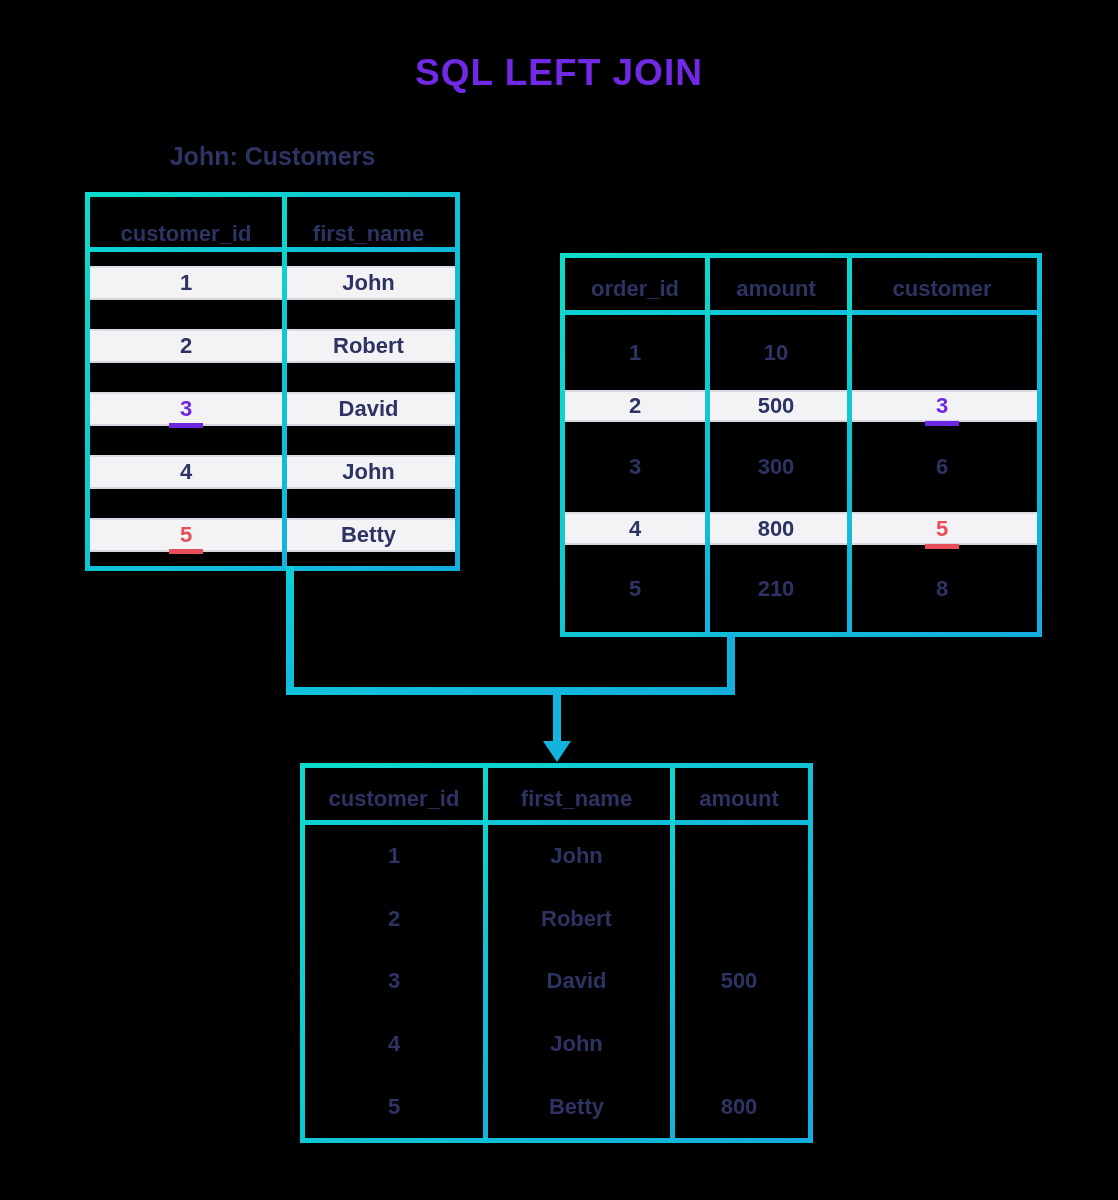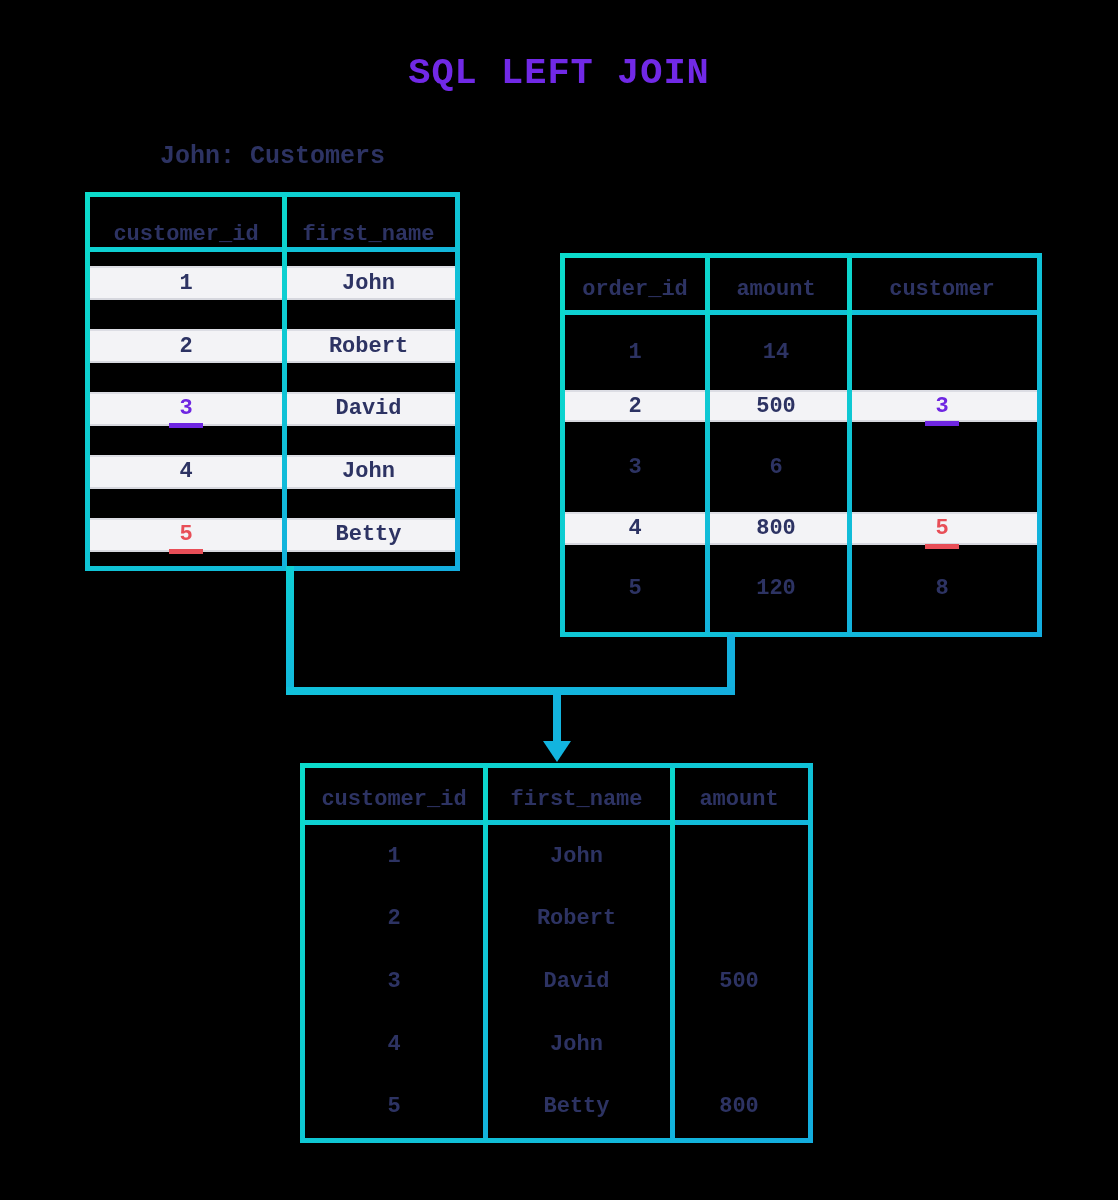--- a/index.html
+++ b/index.html
@@ -2,21 +2,21 @@
 <html style="--border-teal: #0bdccb; --border-blue: #13addf; --text-navy: #2d3363; --accent-purple: #6f26e2; --accent-red: #e84e57; --row-band: #f3f3f6; --background: #000000; --title-purple: #7129e6;"><head>
 <meta charset="utf-8">
 <style>
   :root{
     --border-teal:#0bdccb; --border-blue:#13addf; --text-navy:#2d3363;
     --accent-purple:#6f26e2; --accent-red:#e84e57; --row-band:#f3f3f6;
     --background:#000000; --title-purple:#7129e6;
   }
   html,body{margin:0;padding:0;}
   body{background:var(--background);font-family:"Liberation Sans","DejaVu Sans",sans-serif;}
-  #canvas{position:relative;width:1118px;height:1200px;background:var(--background);overflow:hidden;font-family:Liberation Mono, monospace;}
+  #canvas{position:relative;width:1118px;height:1200px;background:var(--background);overflow:hidden;}
 
   .page-title{position:absolute;left:0;top:52px;width:1118px;text-align:center;
     font-size:37px;font-weight:bold;letter-spacing:1px;color:var(--title-purple);}
 
   .tbl-label{position:absolute;text-align:center;font-size:25px;font-weight:bold;color:var(--text-navy);}
   #lbl-customers{left:85px;top:142px;width:375px;}
   #lbl-orders{left:560px;top:205px;width:482px;}
 
   .tbl{position:absolute;background:#000;border:5px solid var(--border-teal);
     border-image:linear-gradient(135deg,var(--border-teal),var(--border-blue)) 1;}
@@ -147,53 +147,54 @@
     <div class="thead">
       <div class="th">order_id</div>
       <div class="th">amount</div>
       <div class="th">customer</div>
     </div>
     <div class="hline"></div>
     <div class="tbody">
       <div class="row o-black-1">
         <div class="cells">
           <div class="cell">1</div>
-          <div class="cell">14</div>
+          <div class="cell">10</div>
         </div>
       </div>
       <div class="row o-white o-white-1">
         <div class="cells">
           <div class="cell">2</div>
           <div class="cell">500</div>
           <div class="cell hl-purple">
             <span>3</span>
             <span class="underline u-purple"></span>
           </div>
         </div>
       </div>
       <div class="row o-black-2">
         <div class="cells">
           <div class="cell">3</div>
+          <div class="cell">300</div>
           <div class="cell">6</div>
         </div>
       </div>
       <div class="row o-white o-white-2">
         <div class="cells">
           <div class="cell">4</div>
           <div class="cell">800</div>
           <div class="cell hl-red">
             <span>5</span>
             <span class="underline u-red"></span>
           </div>
         </div>
       </div>
       <div class="row o-black-3">
         <div class="cells">
           <div class="cell">5</div>
-          <div class="cell">120</div>
+          <div class="cell">210</div>
           <div class="cell">8</div>
         </div>
       </div>
     </div>
     <div class="vline" style="left:140px"></div>
     <div class="vline" style="left:282px"></div>
   </div>
 
   <div class="conn" id="conn-left-v"></div>
   <div class="conn" id="conn-right-v"></div>

